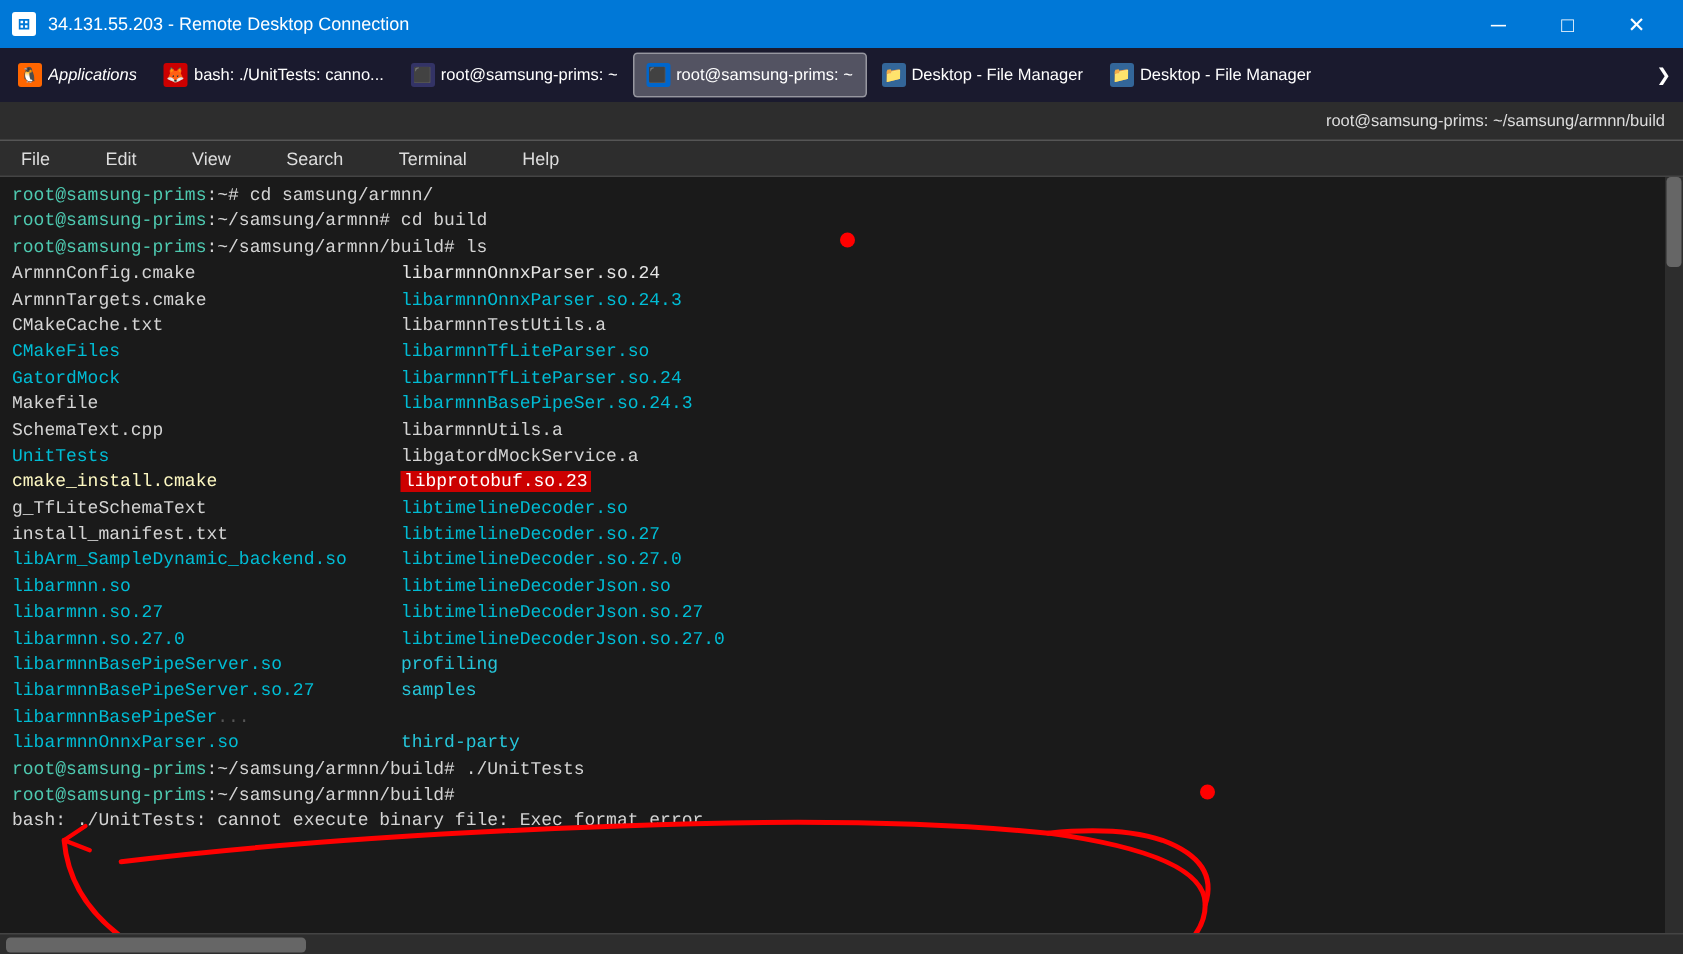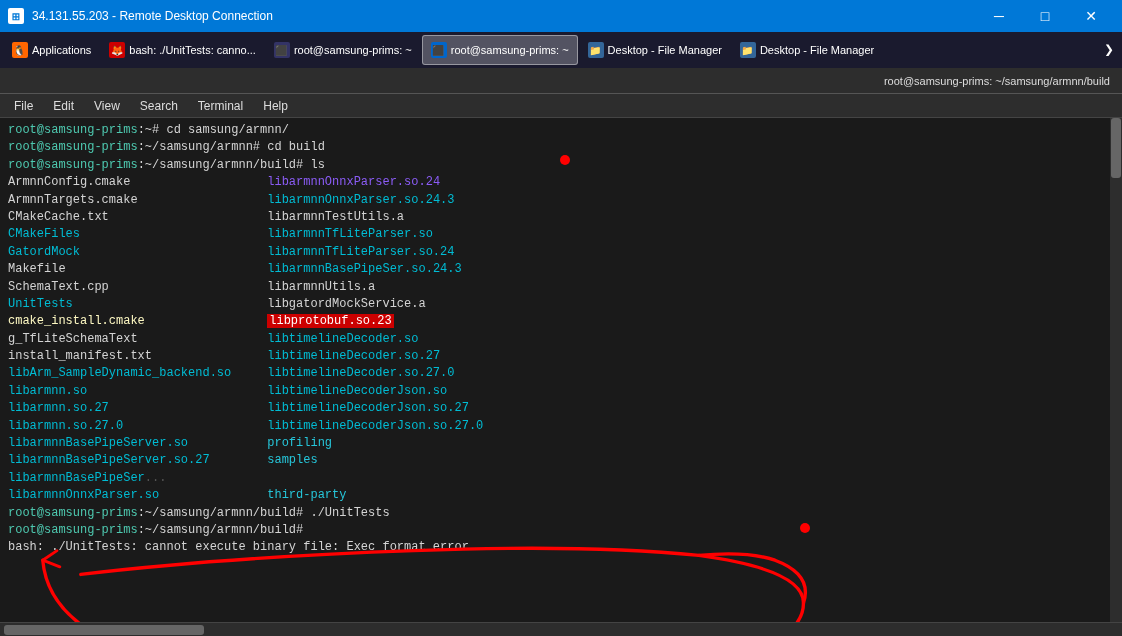--- a/index.html
+++ b/index.html
@@ -112,21 +112,21 @@
       padding-right: 12px;
     }
 
     
     .menu-bar {
       background: #2d2d2d;
       height: 24px;
       display: flex;
       align-items: center;
       padding: 0 4px;
-      gap: 0;
+      gap: 17px;
       border-bottom: 1px solid #444;
     }
     .menu-item {
       padding: 2px 10px;
       color: #ddd;
       font-family: Segoe UI, Arial, sans-serif;
       font-size: 12px;
       cursor: pointer;
       border-radius: 2px;
     }
@@ -202,21 +202,21 @@
       <button class="title-btn">□</button>
       <button class="title-btn close">✕</button>
     </div>
   </div>
 
   <div class="taskbar">
 
     <div id="taskbar-items" style="display:flex; gap:2px; align-items:center; flex:1;">
         <div class="taskbar-item">
           <div class="taskbar-icon ti-apps">🐧</div>
-          <span style="max-width: 130px; overflow: hidden; text-overflow: ellipsis;">Applications</span>
+          <span style="max-width: 130px; overflow: hidden; text-overflow: ellipsis; font-style: italic;">Applications</span>
         </div>
         <div class="taskbar-item">
           <div class="taskbar-icon ti-bash">🦊</div>
           <span style="max-width: 130px; overflow: hidden; text-overflow: ellipsis;">bash: ./UnitTests: canno...</span>
         </div>
         <div class="taskbar-item">
           <div class="taskbar-icon ti-root1">⬛</div>
           <span style="max-width: 130px; overflow: hidden; text-overflow: ellipsis;">root@samsung-prims: ~</span>
         </div>
         <div class="taskbar-item active">
@@ -248,21 +248,21 @@
         <span class="menu-item">Search</span>
         <span class="menu-item">Terminal</span>
         <span class="menu-item">Help</span>
       </div>
 
     <div class="term-body" id="term-body" style="position:relative;">
       <div id="term-lines">
           <div class="term-line"><span style="color:#4ec9b0;">root@samsung-prims</span><span style="color:#d4d4d4;">:~# cd samsung/armnn/</span></div>
           <div class="term-line"><span style="color:#4ec9b0;">root@samsung-prims</span><span style="color:#d4d4d4;">:~/samsung/armnn# cd build</span></div>
           <div class="term-line"><span style="color:#4ec9b0;">root@samsung-prims</span><span style="color:#d4d4d4;">:~/samsung/armnn/build# ls</span></div>
-          <div class="term-line"><span style="color:#d4d4d4;">ArmnnConfig.cmake                   </span><span style="color:#8b5cf6;">libarmnnOnnxParser.so.24</span></div>
+          <div class="term-line"><span style="color:#d4d4d4;">ArmnnConfig.cmake                   </span><span style="color:#e5e5e5;">libarmnnOnnxParser.so.24</span></div>
           <div class="term-line"><span style="color:#d4d4d4;">ArmnnTargets.cmake                  </span><span style="color:#00bcd4;">libarmnnOnnxParser.so.24.3</span></div>
           <div class="term-line"><span style="color:#d4d4d4;">CMakeCache.txt                      libarmnnTestUtils.a</span></div>
           <div class="term-line"><span style="color:#00bcd4;">CMakeFiles                          libarmnnTfLiteParser.so</span></div>
           <div class="term-line"><span style="color:#00bcd4;">GatordMock                          libarmnnTfLiteParser.so.24</span></div>
           <div class="term-line"><span style="color:#d4d4d4;">Makefile                            </span><span style="color:#00bcd4;">libarmnnBasePipeSer.so.24.3</span></div>
           <div class="term-line"><span style="color:#d4d4d4;">SchemaText.cpp                      libarmnnUtils.a</span></div>
           <div class="term-line"><span style="color:#00bcd4;">UnitTests                           </span><span style="color:#d4d4d4;">libgatordMockService.a</span></div>
           <div class="term-line"><span style="color:#fef9c3;">cmake_install.cmake                 </span><span style="background:#cc0000;color:white;padding:0 2px;">libprotobuf.so.23</span></div>
           <div class="term-line"><span style="color:#d4d4d4;">g_TfLiteSchemaText                  </span><span style="color:#00bcd4;">libtimelineDecoder.so</span></div>
           <div class="term-line"><span style="color:#d4d4d4;">install_manifest.txt                </span><span style="color:#00bcd4;">libtimelineDecoder.so.27</span></div>

